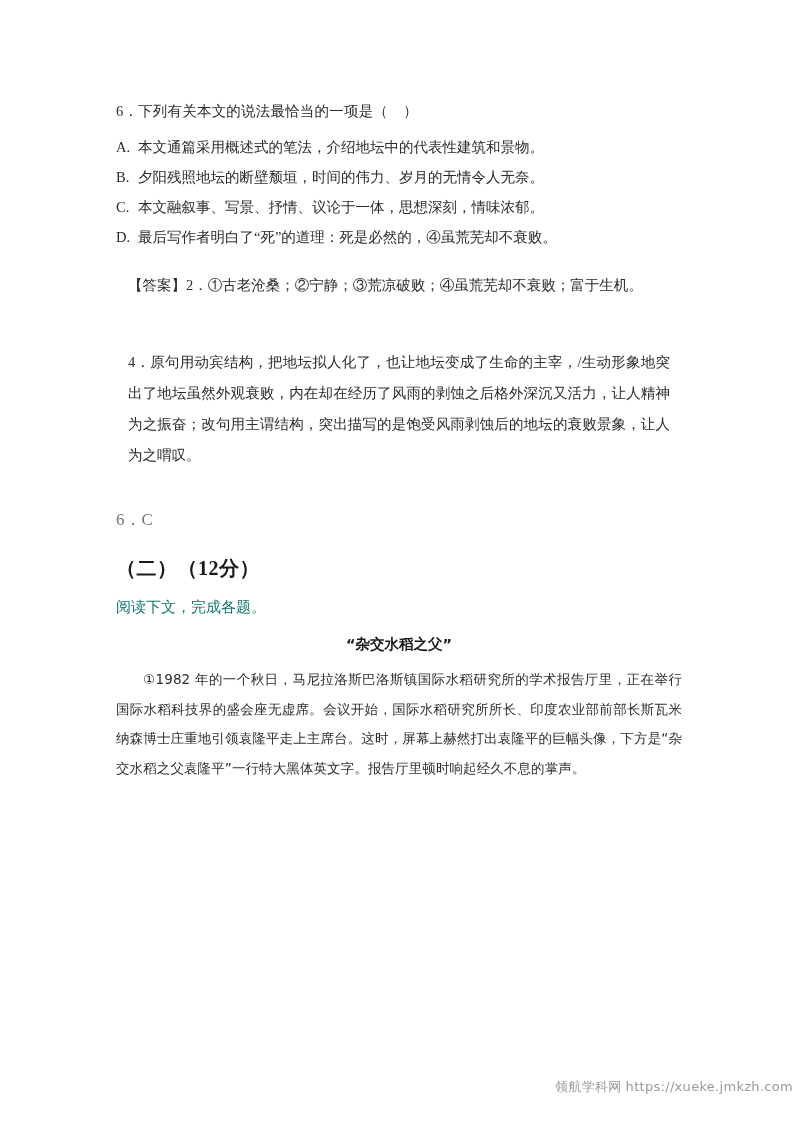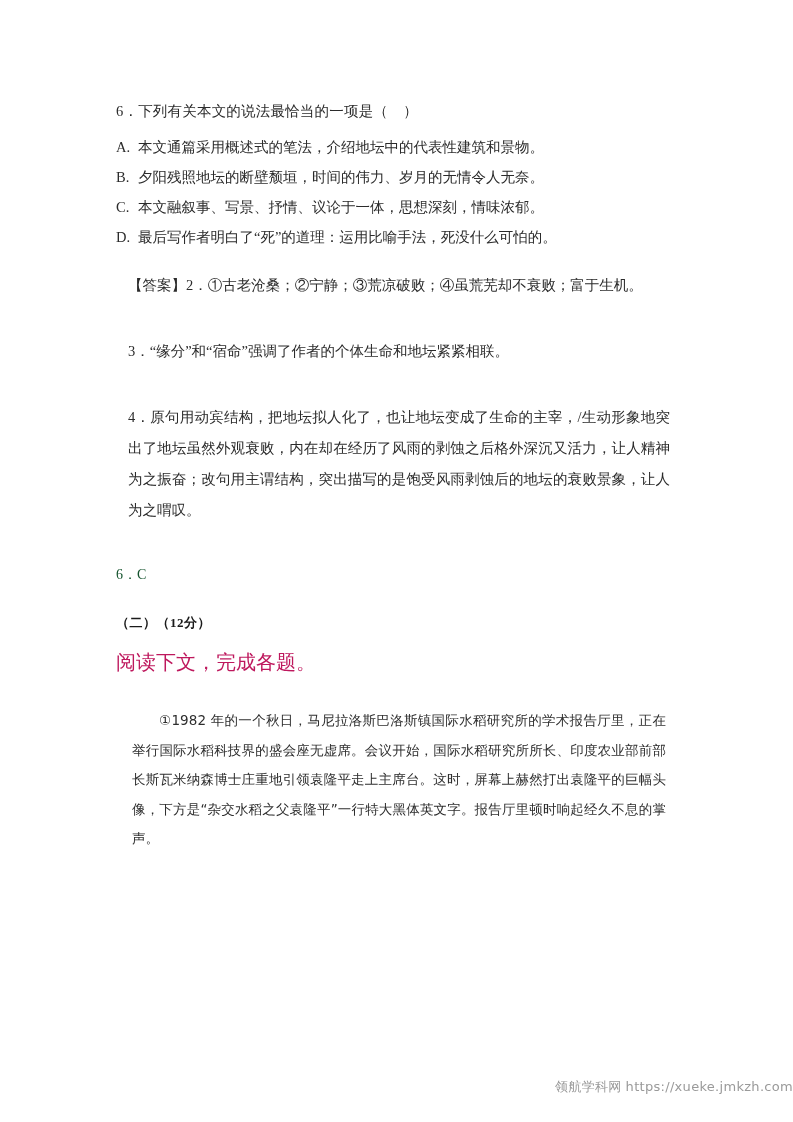--- a/index.html
+++ b/index.html
@@ -75,60 +75,60 @@
     margin: 12px;
     text-align: justify;
     text-justify: inter-character;
   }
 
   .spacer-sm { height: 6px; }
   .spacer-md { height: 11px; }
   .spacer-lg { height: 16px; }
 
   .short-ans {
-    font-size: 14px;
-    line-height: 30px;
-    color: #14532d;
+    font-size: 17px;
+    line-height: 30px;
+    color: #737373;
     margin: 0;
   }
 
   
   .section-heading {
-    font-size: 13px;
+    font-size: 20px;
     font-weight: bold;
     line-height: 34px;
     color: #1a1a1a;
     margin: 0;
     letter-spacing: 0.5px;
   }
 
   .instruction {
-    font-size: 20px;
+    font-size: 15px;
     line-height: 32px;
-    color: #be185d;
+    color: #0f766e;
     margin: 0;
   }
 
   
   .passage-title {
     text-align: center;
     font-size: 14.5px;
     font-weight: bold;
     line-height: 30px;
     margin: 0;
     color: #1a1a1a;
     font-family: "DejaVu Sans", "Liberation Sans", sans-serif;
   }
 
   .passage-body {
     font-family: "DejaVu Sans", "Liberation Sans", sans-serif;
     font-size: 13.5px;
     line-height: 29.5px;
     color: #2e2e2e;
-    margin: 16px;
+    margin: 0;
     text-align: justify;
     text-justify: inter-character;
     text-indent: 2em;
     letter-spacing: 0.1px;
   }
 
   
   .footer {
     position: absolute;
     left: 0;
@@ -159,46 +159,46 @@
     <div class="opt-row">
       <span class="opt-letter">B.</span>
       <span class="opt-text">夕阳残照地坛的断壁颓垣，时间的伟力、岁月的无情令人无奈。</span>
     </div>
     <div class="opt-row">
       <span class="opt-letter">C.</span>
       <span class="opt-text">本文融叙事、写景、抒情、议论于一体，思想深刻，情味浓郁。</span>
     </div>
     <div class="opt-row">
       <span class="opt-letter">D.</span>
-      <span class="opt-text">最后写作者明白了“死”的道理：运用比喻手法，死没什么可怕的。</span>
+      <span class="opt-text">最后写作者明白了“死”的道理：死是必然的，④虽荒芜却不衰败。</span>
     </div>
 
     <div class="spacer-sm"></div>
 
     <p class="ans-block">【答案】2．①古老沧桑；②宁静；③荒凉破败；④虽荒芜却不衰败；富于生机。</p>
     <div class="spacer-md"></div>
 
-    <p class="ans-block">3．“缘分”和“宿命”强调了作者的个体生命和地坛紧紧相联。</p>
     <div class="spacer-md"></div>
 
     <p class="num-para">4．原句用动宾结构，把地坛拟人化了，也让地坛变成了生命的主宰，/生动形象地突出了地坛虽然外观衰败，内在却在经历了风雨的剥蚀之后格外深沉又活力，让人精神为之振奋；改句用主谓结构，突出描写的是饱受风雨剥蚀后的地坛的衰败景象，让人为之喟叹。</p>
     <div class="spacer-md"></div>
 
     <div class="spacer-md"></div>
 
     <p class="short-ans">6．C</p>
 
     <div class="spacer-lg"></div>
 
     <p class="section-heading">（二）（12分）</p>
     <div class="spacer-sm"></div>
 
     <p class="instruction">阅读下文，完成各题。</p>
     <div class="spacer-sm"></div>
 
+    <p class="passage-title">“杂交水稻之父”</p>
     <div class="spacer-sm"></div>
 
     <p class="passage-body">①1982 年的一个秋日，马尼拉洛斯巴洛斯镇国际水稻研究所的学术报告厅里，正在举行国际水稻科技界的盛会座无虚席。会议开始，国际水稻研究所所长、印度农业部前部长斯瓦米纳森博士庄重地引领袁隆平走上主席台。这时，屏幕上赫然打出袁隆平的巨幅头像，下方是“杂交水稻之父袁隆平”一行特大黑体英文字。报告厅里顿时响起经久不息的掌声。</p>
 
   </div>
 
   <div class="footer">
     <span class="footer-site">领航学科网</span><span>https://xueke.jmkzh.com</span>
   </div>
 

